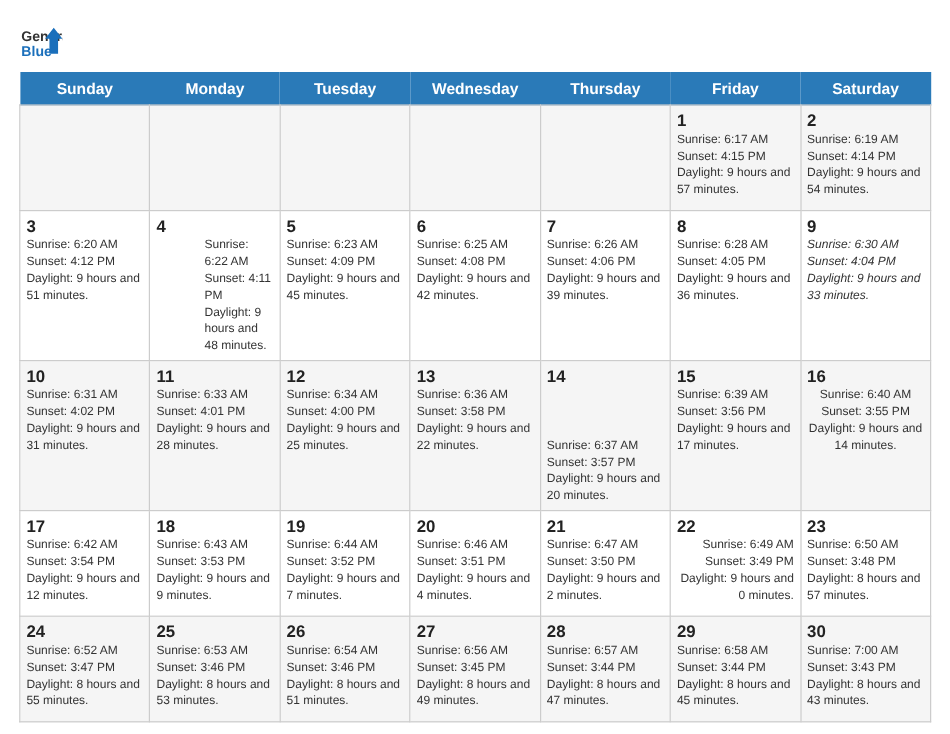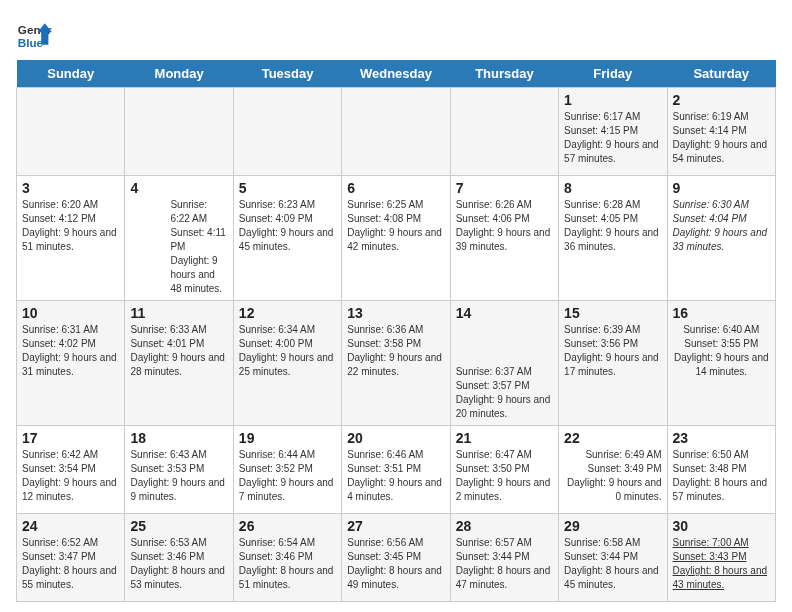--- a/index.html
+++ b/index.html
@@ -293,19 +293,19 @@
 Daylight: 8 hours and 47 minutes.</div>
         </td>
         <td>
           <span class="day-num">29</span>
           <div class="day-info" style="white-space: pre-line;">Sunrise: 6:58 AM
 Sunset: 3:44 PM
 Daylight: 8 hours and 45 minutes.</div>
         </td>
         <td>
           <span class="day-num">30</span>
-          <div class="day-info" style="white-space: pre-line; text-decoration: underline;">Sunrise: 7:00 AM
+          <div class="day-info" style="white-space: pre-line;">Sunrise: 7:00 AM
 Sunset: 3:43 PM
 Daylight: 8 hours and 43 minutes.</div>
         </td>
       </tr>
     </tbody>
 </table>
 
 </body></html>

